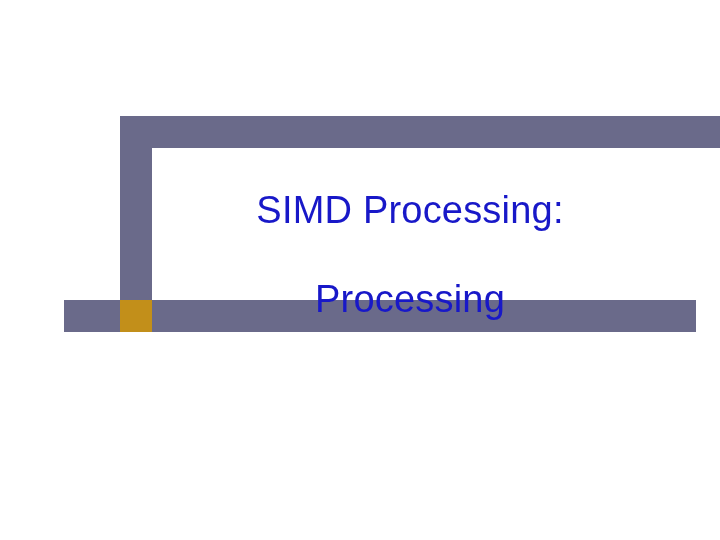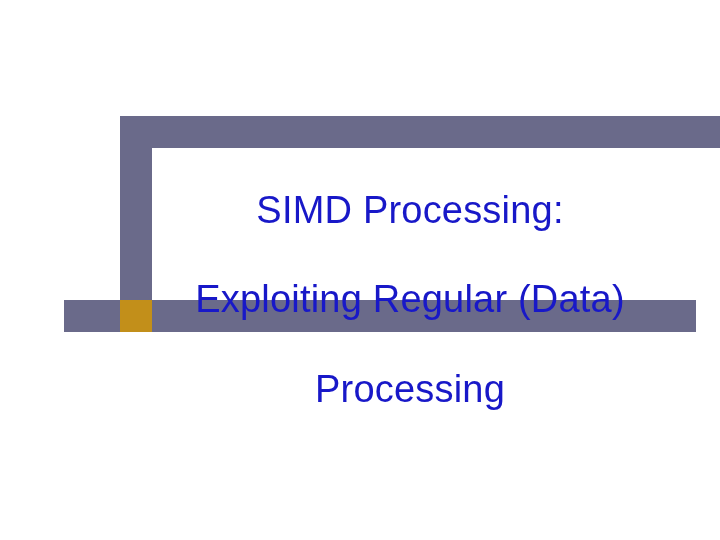--- a/index.html
+++ b/index.html
@@ -70,16 +70,15 @@
 </head>
 <body>
 
 <div class="slide-container">
   <div class="top-rule"></div>
   <div class="left-rule"></div>
   <div class="bottom-rule"></div>
   <div class="bottom-accent"></div>
   <div class="title-block">
     <div class="title-text">SIMD Processing:</div>
-    <div class="title-text">Exploiting Regular (Data)</div>
     <div class="title-text">Processing</div>
   </div>
 </div>
 
 </body></html>

